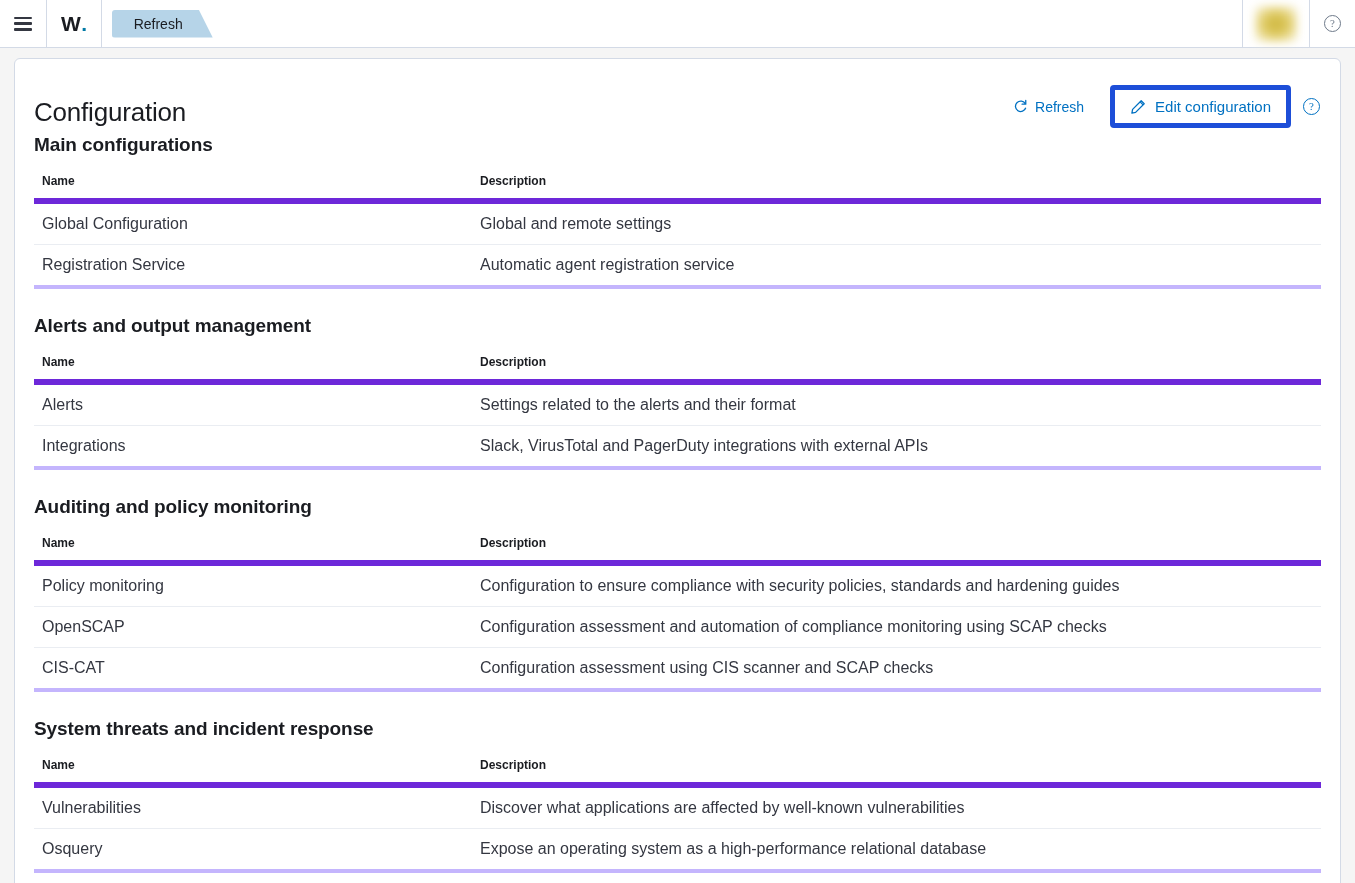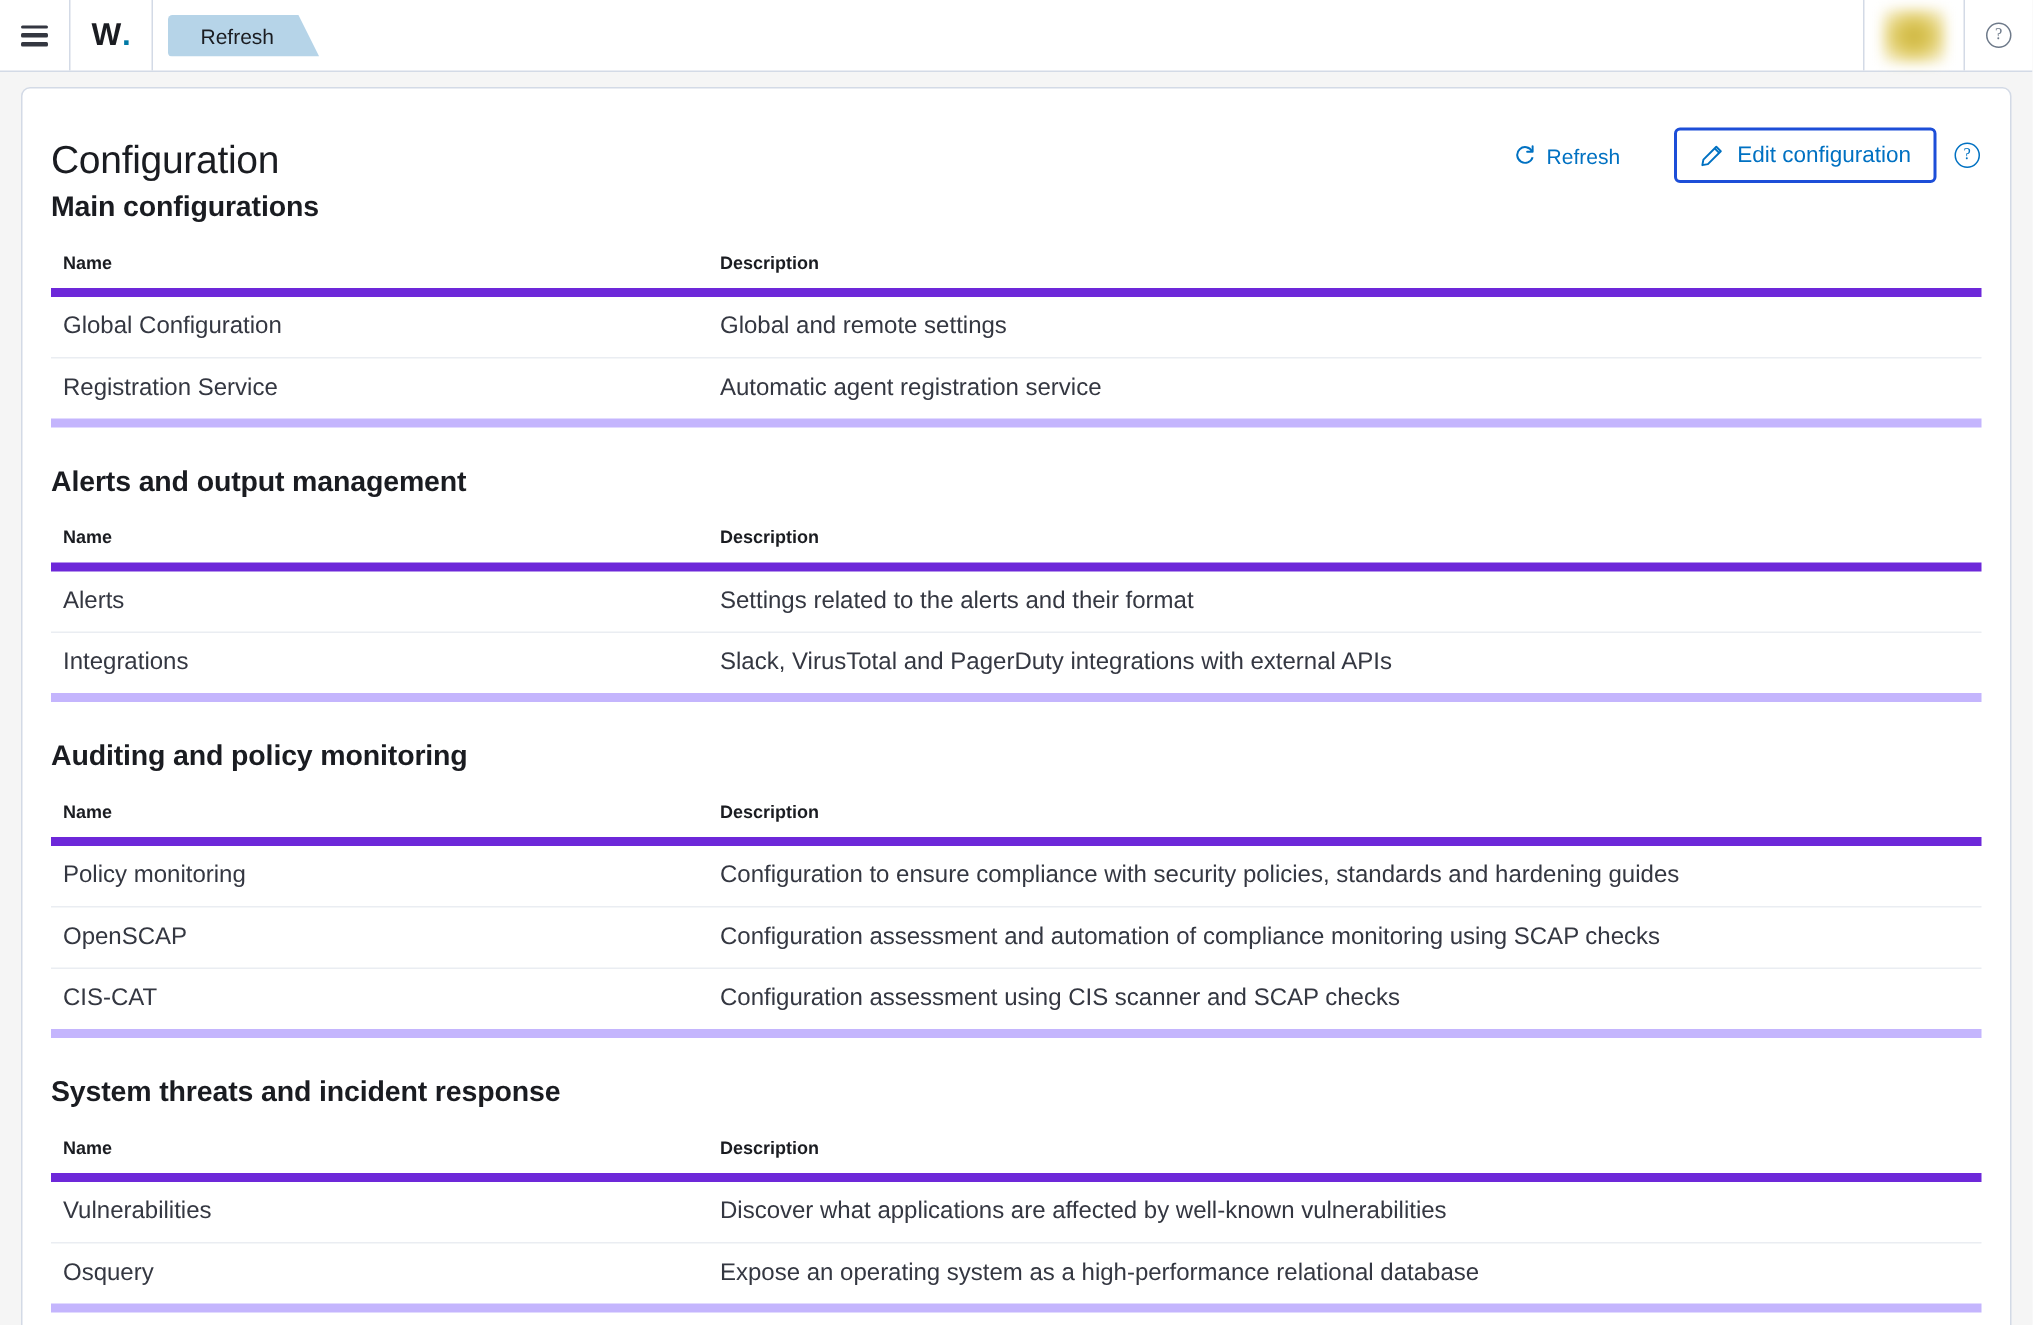--- a/index.html
+++ b/index.html
@@ -85,25 +85,25 @@
     display: flex; align-items: center; gap: 7px;
     color: #0071c2; font-size: 14px;
     background: none; border: none; cursor: pointer;
     padding: 6px 12px;
     font-family: "Liberation Sans", sans-serif;
   }
   .edit-btn {
     display: flex; align-items: center; gap: 9px;
     color: #0071c2; font-size: 15px;
     background: #ffffff;
-    border: 2px solid #1d4ed8;
+    border: 5px solid #1d4ed8;
     border-radius: 4px;
     cursor: pointer;
     padding: 8px 15px;
-    margin-left: 24px;
+    margin-left: 14px;
     font-family: "Liberation Sans", sans-serif;
   }
   .help-blue {
     margin-left: 12px;
     width: 17px; height: 17px; border-radius: 50%;
     border: 1.3px solid #0071c2; color: #0071c2;
     font-size: 11px; line-height: 14px; text-align: center;
     font-family: "Liberation Serif", serif; cursor: pointer;
   }
 
@@ -120,21 +120,21 @@
     color: #1a1c21;
     padding: 4px 0 10px 8px;
     border-bottom: 6px solid #6d28d9;
   }
   table.cfg td {
     font-size: 16px;
     color: #343741;
     padding: 11px 0 11px 8px;
     border-bottom: 1px solid #eaedf2;
   }
-  table.cfg tr:last-child td { border-bottom: 6px solid #c4b5fd; }
+  table.cfg tr:last-child td { border-bottom: 4px solid #c4b5fd; }
   table.cfg col.c-name { width: 438px; }
   table.cfg tbody tr { cursor: pointer; }
 
   .icon-svg { display: block; }
 </style>
 </head>
 <body>
 
 <div class="topnav">
   <div class="nav-cell">

